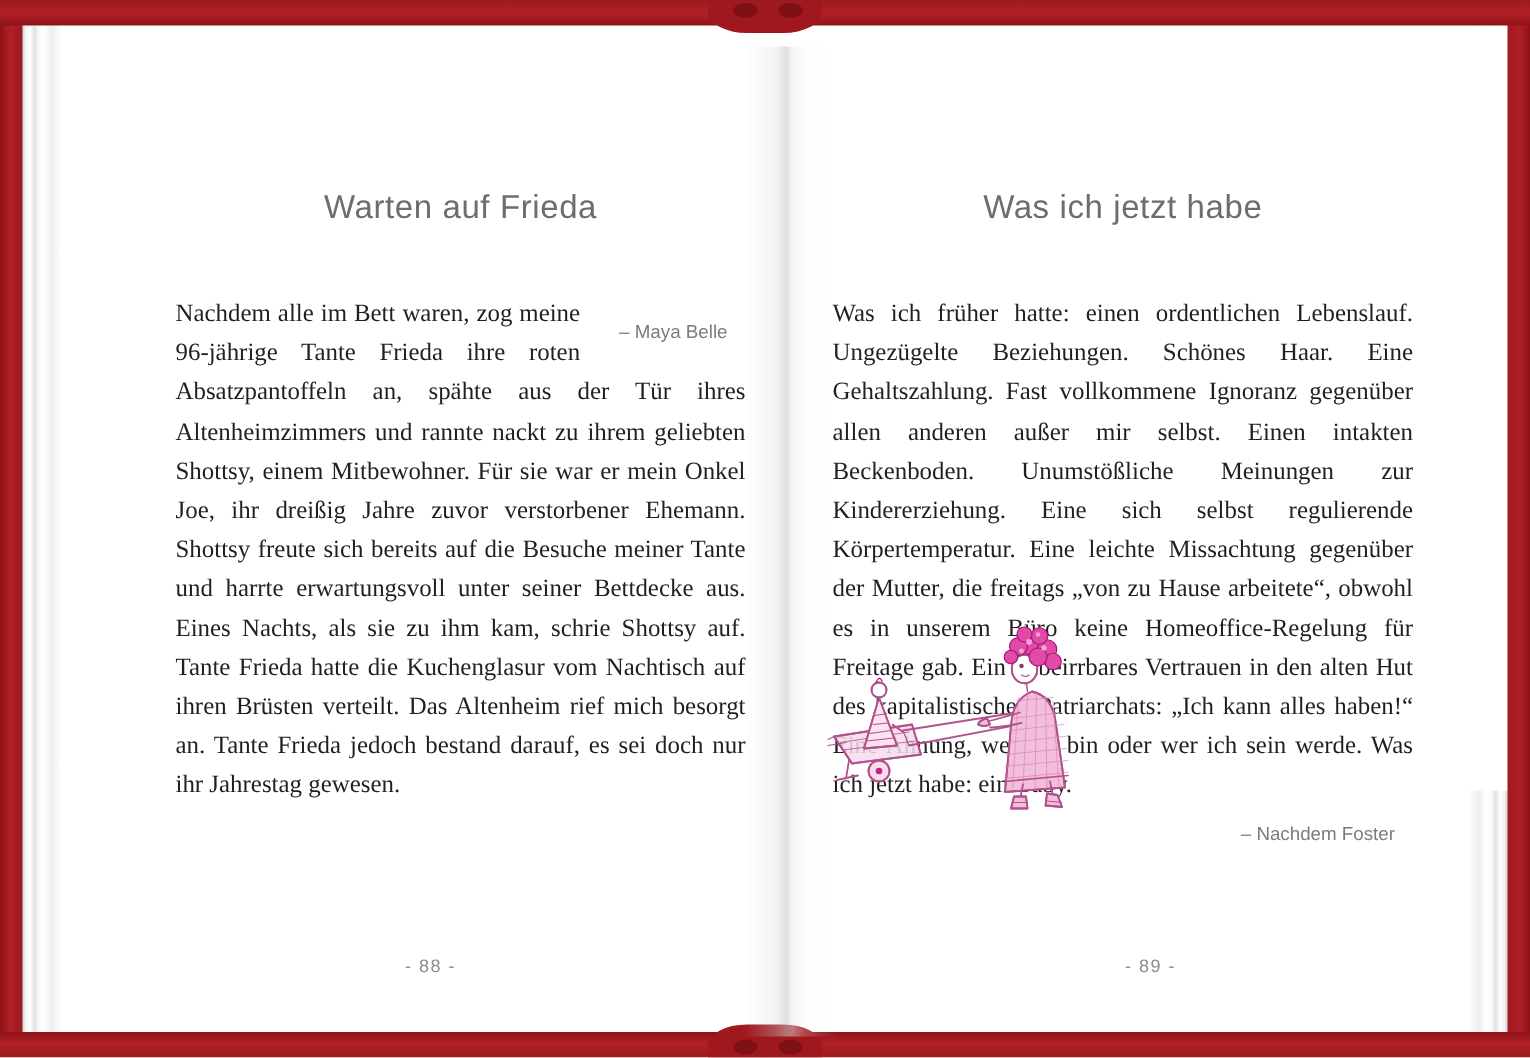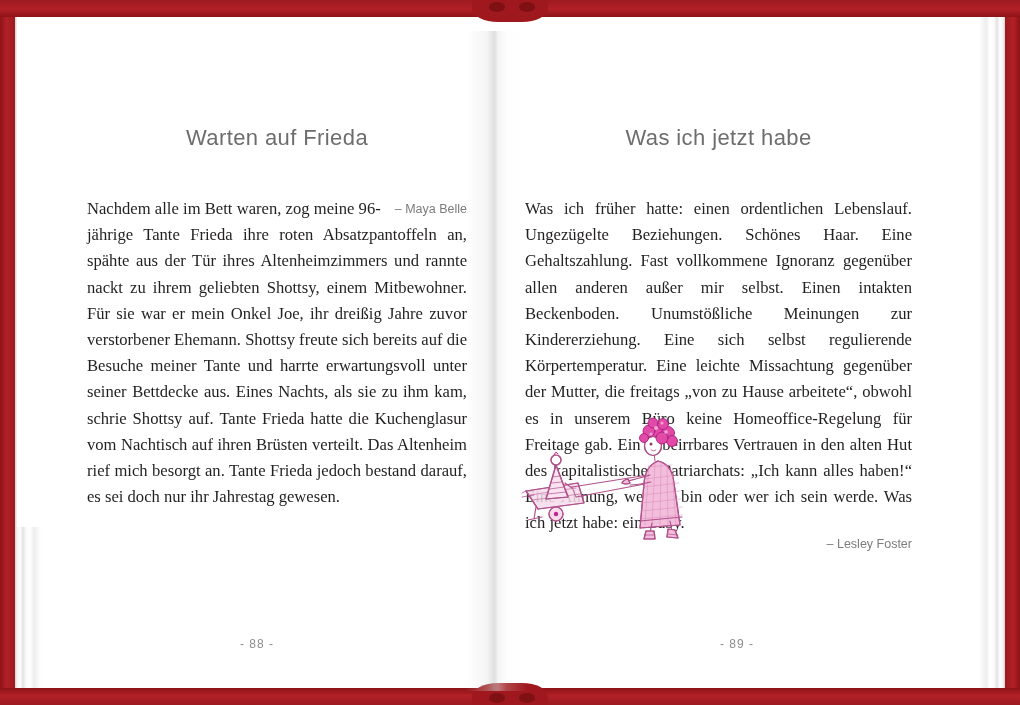--- a/index.html
+++ b/index.html
@@ -68,21 +68,21 @@
         #cfcfcf 0px, #f3f3f3 2px, #ffffff 5px, #e2e2e2 8px,
         #fbfbfb 11px, #ffffff 15px, #ededed 19px, #ffffff 26px); }
   .edge-right { right: 15px; width: 26px;
       background: linear-gradient(to left,
         #cfcfcf 0px, #f3f3f3 2px, #ffffff 5px, #e2e2e2 8px,
         #fbfbfb 11px, #ffffff 15px, #ededed 19px, #ffffff 26px); }
 
   
   .spread {
     position: absolute;
-    left: 17px;
+    left: 47px;
     top: 17px;
     width: 960px;
     height: 510px;
     background: #ffffff;
     display: flex;
   }
 
   
   .gutter {
     position: absolute;
@@ -134,21 +134,21 @@
     margin: 0;
     padding-top: 45px;
   }
 
   .attribution {
     font-family: "Liberation Sans", sans-serif;
     font-weight: 300;
     font-size: 12.5px;
     color: #7c7c7c;
     text-align: right;
-    margin: 0;
+    margin: 12px;
   }
   .attrib-inline { float: right; padding-left: 14px; }
 
   .page-number {
     position: absolute;
     bottom: 37px;
     left: 0;
     width: 100%;
     text-align: center;
     font-family: "Liberation Sans", sans-serif;
@@ -187,21 +187,21 @@
       </p>
 
       <div class="page-number">- 88 -</div>
     </div>
 
     <div class="page page-right">
       <h2 class="chapter-title">Was ich jetzt habe</h2>
 
       <p class="body-text">Was ich früher hatte: einen ordentlichen Lebenslauf. Ungezügelte Beziehungen. Schönes Haar. Eine Gehaltszahlung. Fast vollkommene Ignoranz gegenüber allen anderen außer mir selbst. Einen intakten Beckenboden. Unumstößliche Meinungen zur Kindererziehung. Eine sich selbst regulierende Körpertemperatur. Eine leichte Missachtung gegenüber der Mutter, die freitags „von zu Hause arbeitete“, obwohl es in unserem Büro keine Homeoffice-Regelung für Freitage gab. Ein unbeirrbares Vertrauen in den alten Hut des kapitalistischen Patriarchats: „Ich kann alles haben!“ Eine Ahnung, wer ich bin oder wer ich sein werde. Was ich jetzt habe: ein Baby.</p>
 
-      <p class="attribution">– Lesley Foster</p>
+      <p class="attribution">– Nachdem Foster</p>
 
       <svg class="illustration" viewBox="0 0 190 125">
         <g fill="none" stroke="#b0528b" stroke-width="1.2" stroke-linecap="round" stroke-linejoin="round">
 
           <path d="M14 74 L66 66 L72 86 L26 92 Z" fill="#f7dcec" opacity="0.85"></path>
           <path d="M14 74 L66 66 L72 86 L26 92 Z"></path>
           <path d="M14 74 L26 92"></path>
           <path d="M18 78 L64 71" stroke-width="0.7" opacity="0.8"></path>
           <path d="M20 83 L68 77" stroke-width="0.7" opacity="0.8"></path>
 

